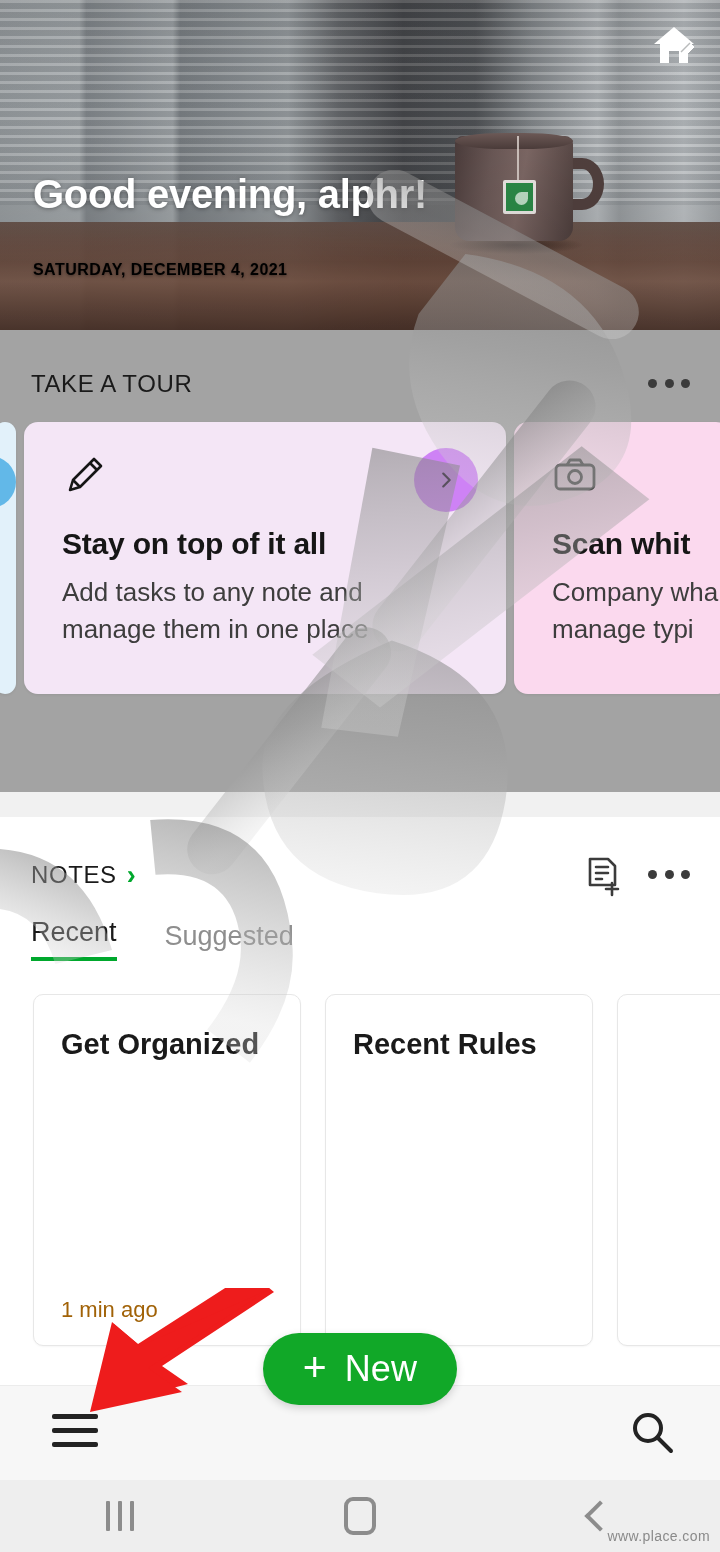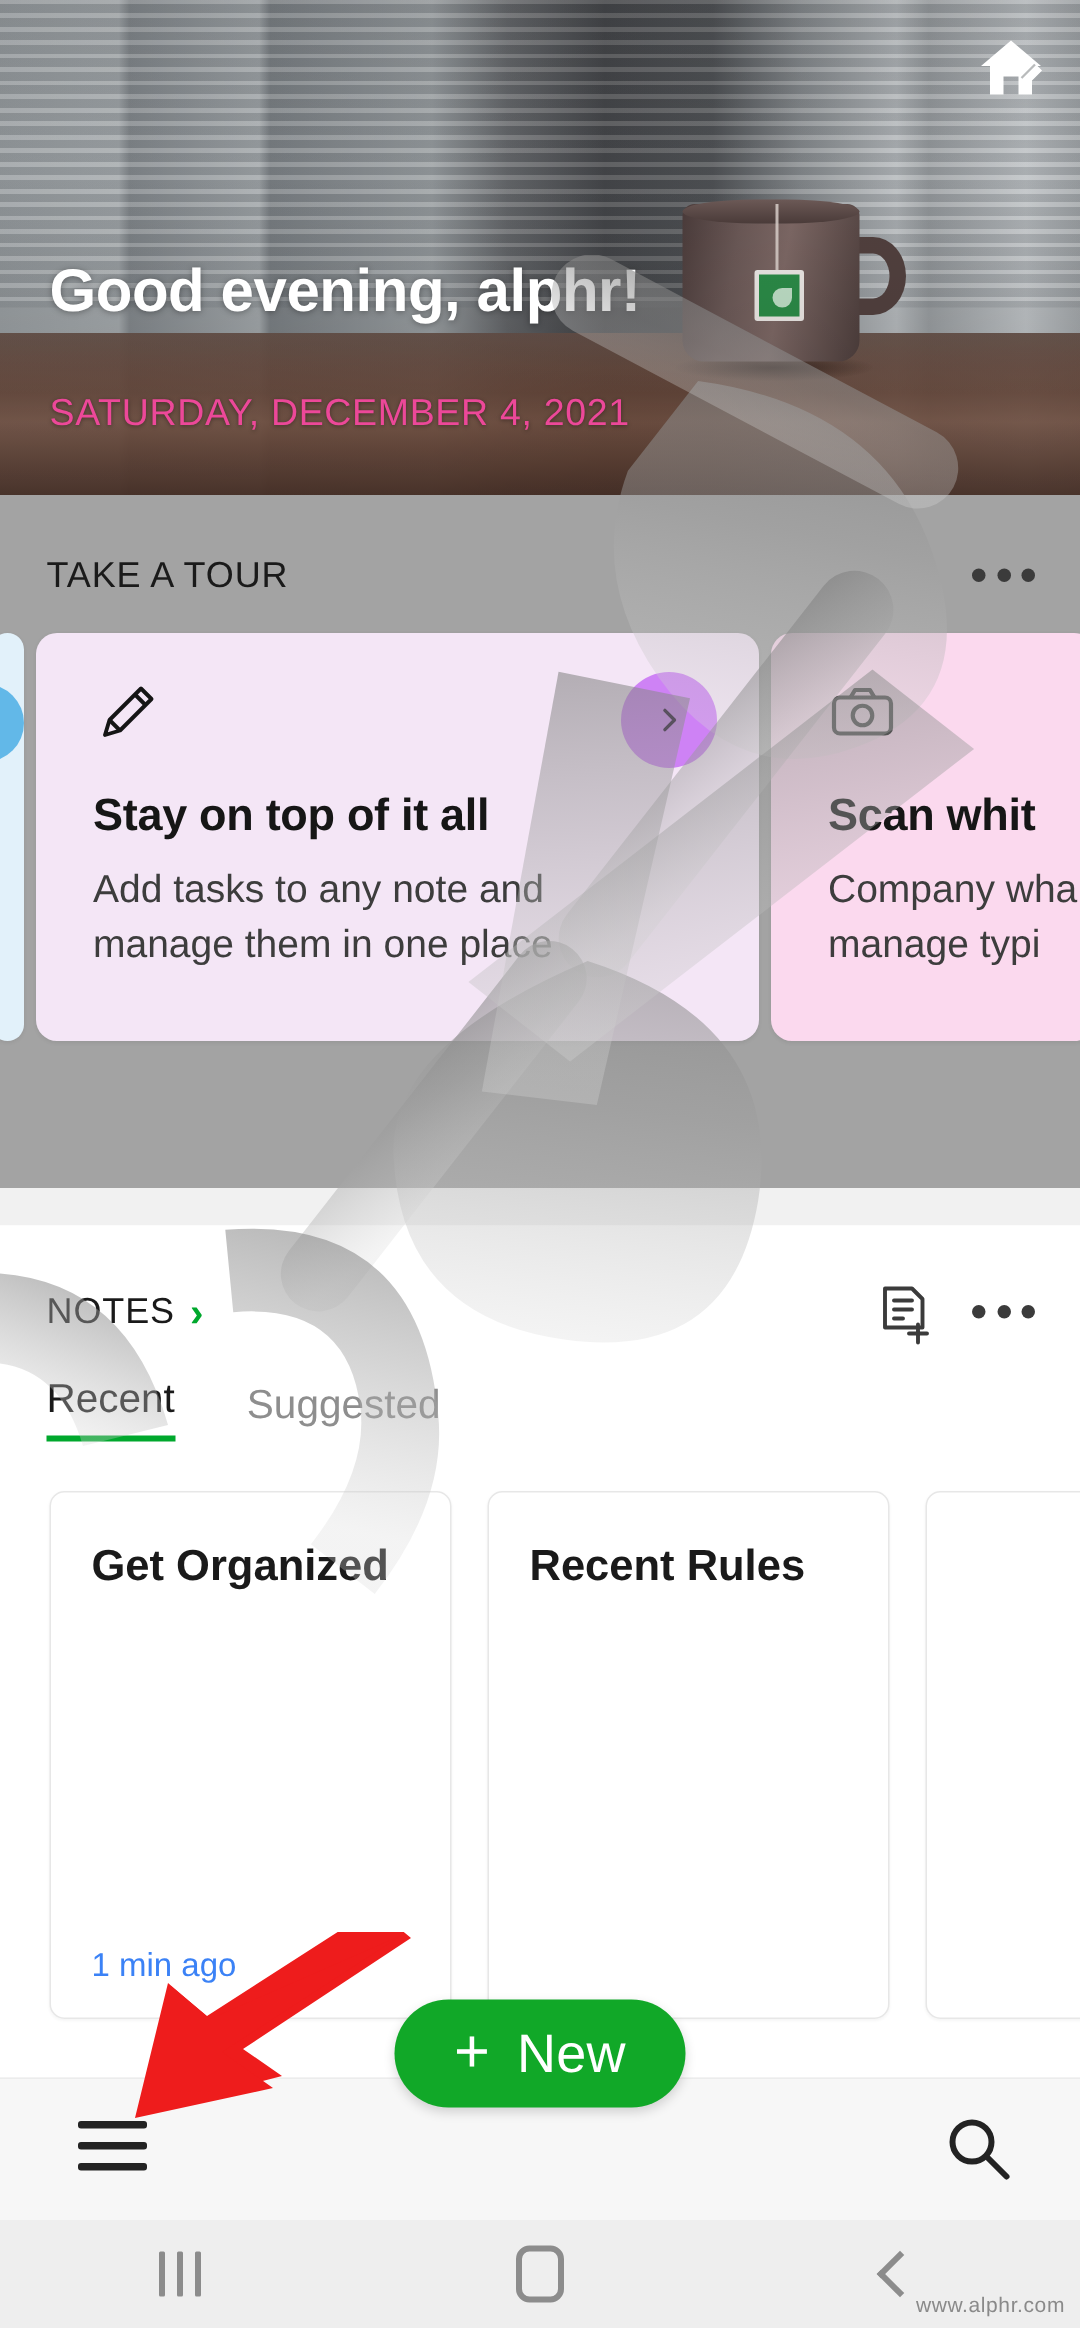--- a/index.html
+++ b/index.html
@@ -101,21 +101,21 @@
 
   .home-icon { position:absolute; right:22px; top:22px; width:48px; height:46px; }
 
   .greeting {
     position:absolute; left:33px; top:172px;
     font-size:40px; font-weight:700; color:#ffffff; letter-spacing:-.3px;
     text-shadow:0 1px 4px rgba(0,0,0,.35);
   }
   .date-line {
     position:absolute; left:33px; top:261px;
-    font-size:25px; font-weight:400; color:#ec4899; letter-spacing:.45px;
+    font-size:16px; font-weight:700; color:#000000; letter-spacing:.45px;
     text-shadow:0 1px 3px rgba(0,0,0,.4);
   }
 
   
   .tour-sec { position:absolute; left:0; top:330px; width:720px; height:462px; background:#a3a3a3; }
   .tour-head {
     position:absolute; left:31px; top:40px;
     font-size:24px; font-weight:500; color:#1a1a1a; letter-spacing:.6px;
   }
   .dots-btn {
@@ -186,21 +186,21 @@
   .note-title {
     position:absolute; left:27px; top:30px; right:24px;
     font-size:29px; font-weight:700; color:#1a1a1a; line-height:1.36;
   }
   .note-snippet {
     position:absolute; left:27px; top:128px; right:24px;
     font-size:26px; font-weight:400; color:#7c7c7c; line-height:1.43;
   }
   .note-time {
     position:absolute; left:27px; bottom:22px;
-    font-size:22px; color:#3b82f6;
+    font-size:22px; color:#a16207;
   }
   .note-card.third { width:160px; }
 
   
   .bottom-bar {
     position:absolute; left:0; top:1385px; width:720px; height:95px;
     background:#f7f7f7; border-top:1px solid #ececec;
   }
   .hamburger { position:absolute; left:52px; top:28px; width:46px; height:34px; }
   .hamburger i { display:block; height:5px; background:#232323; border-radius:2px; margin-bottom:9px; }
@@ -423,15 +423,15 @@
     </svg>
   </div>
 
   <div class="red-arrow">
     <svg viewBox="0 0 200 130" width="200" height="130">
       <path d="M196 4 L84 78 L110 96 L18 120 L36 36 L60 56 L172 -16 Z" fill="#ee1c1c"></path>
       <path d="M190 2 L70 80 L104 104 L12 124 L34 34 L62 58 Z" fill="#ee1c1c"></path>
     </svg>
   </div>
 
-  <div class="wm-url">www.alphr.com</div>
+  <div class="wm-url">www.place.com</div>
 
 </div>
 
 </body></html>

